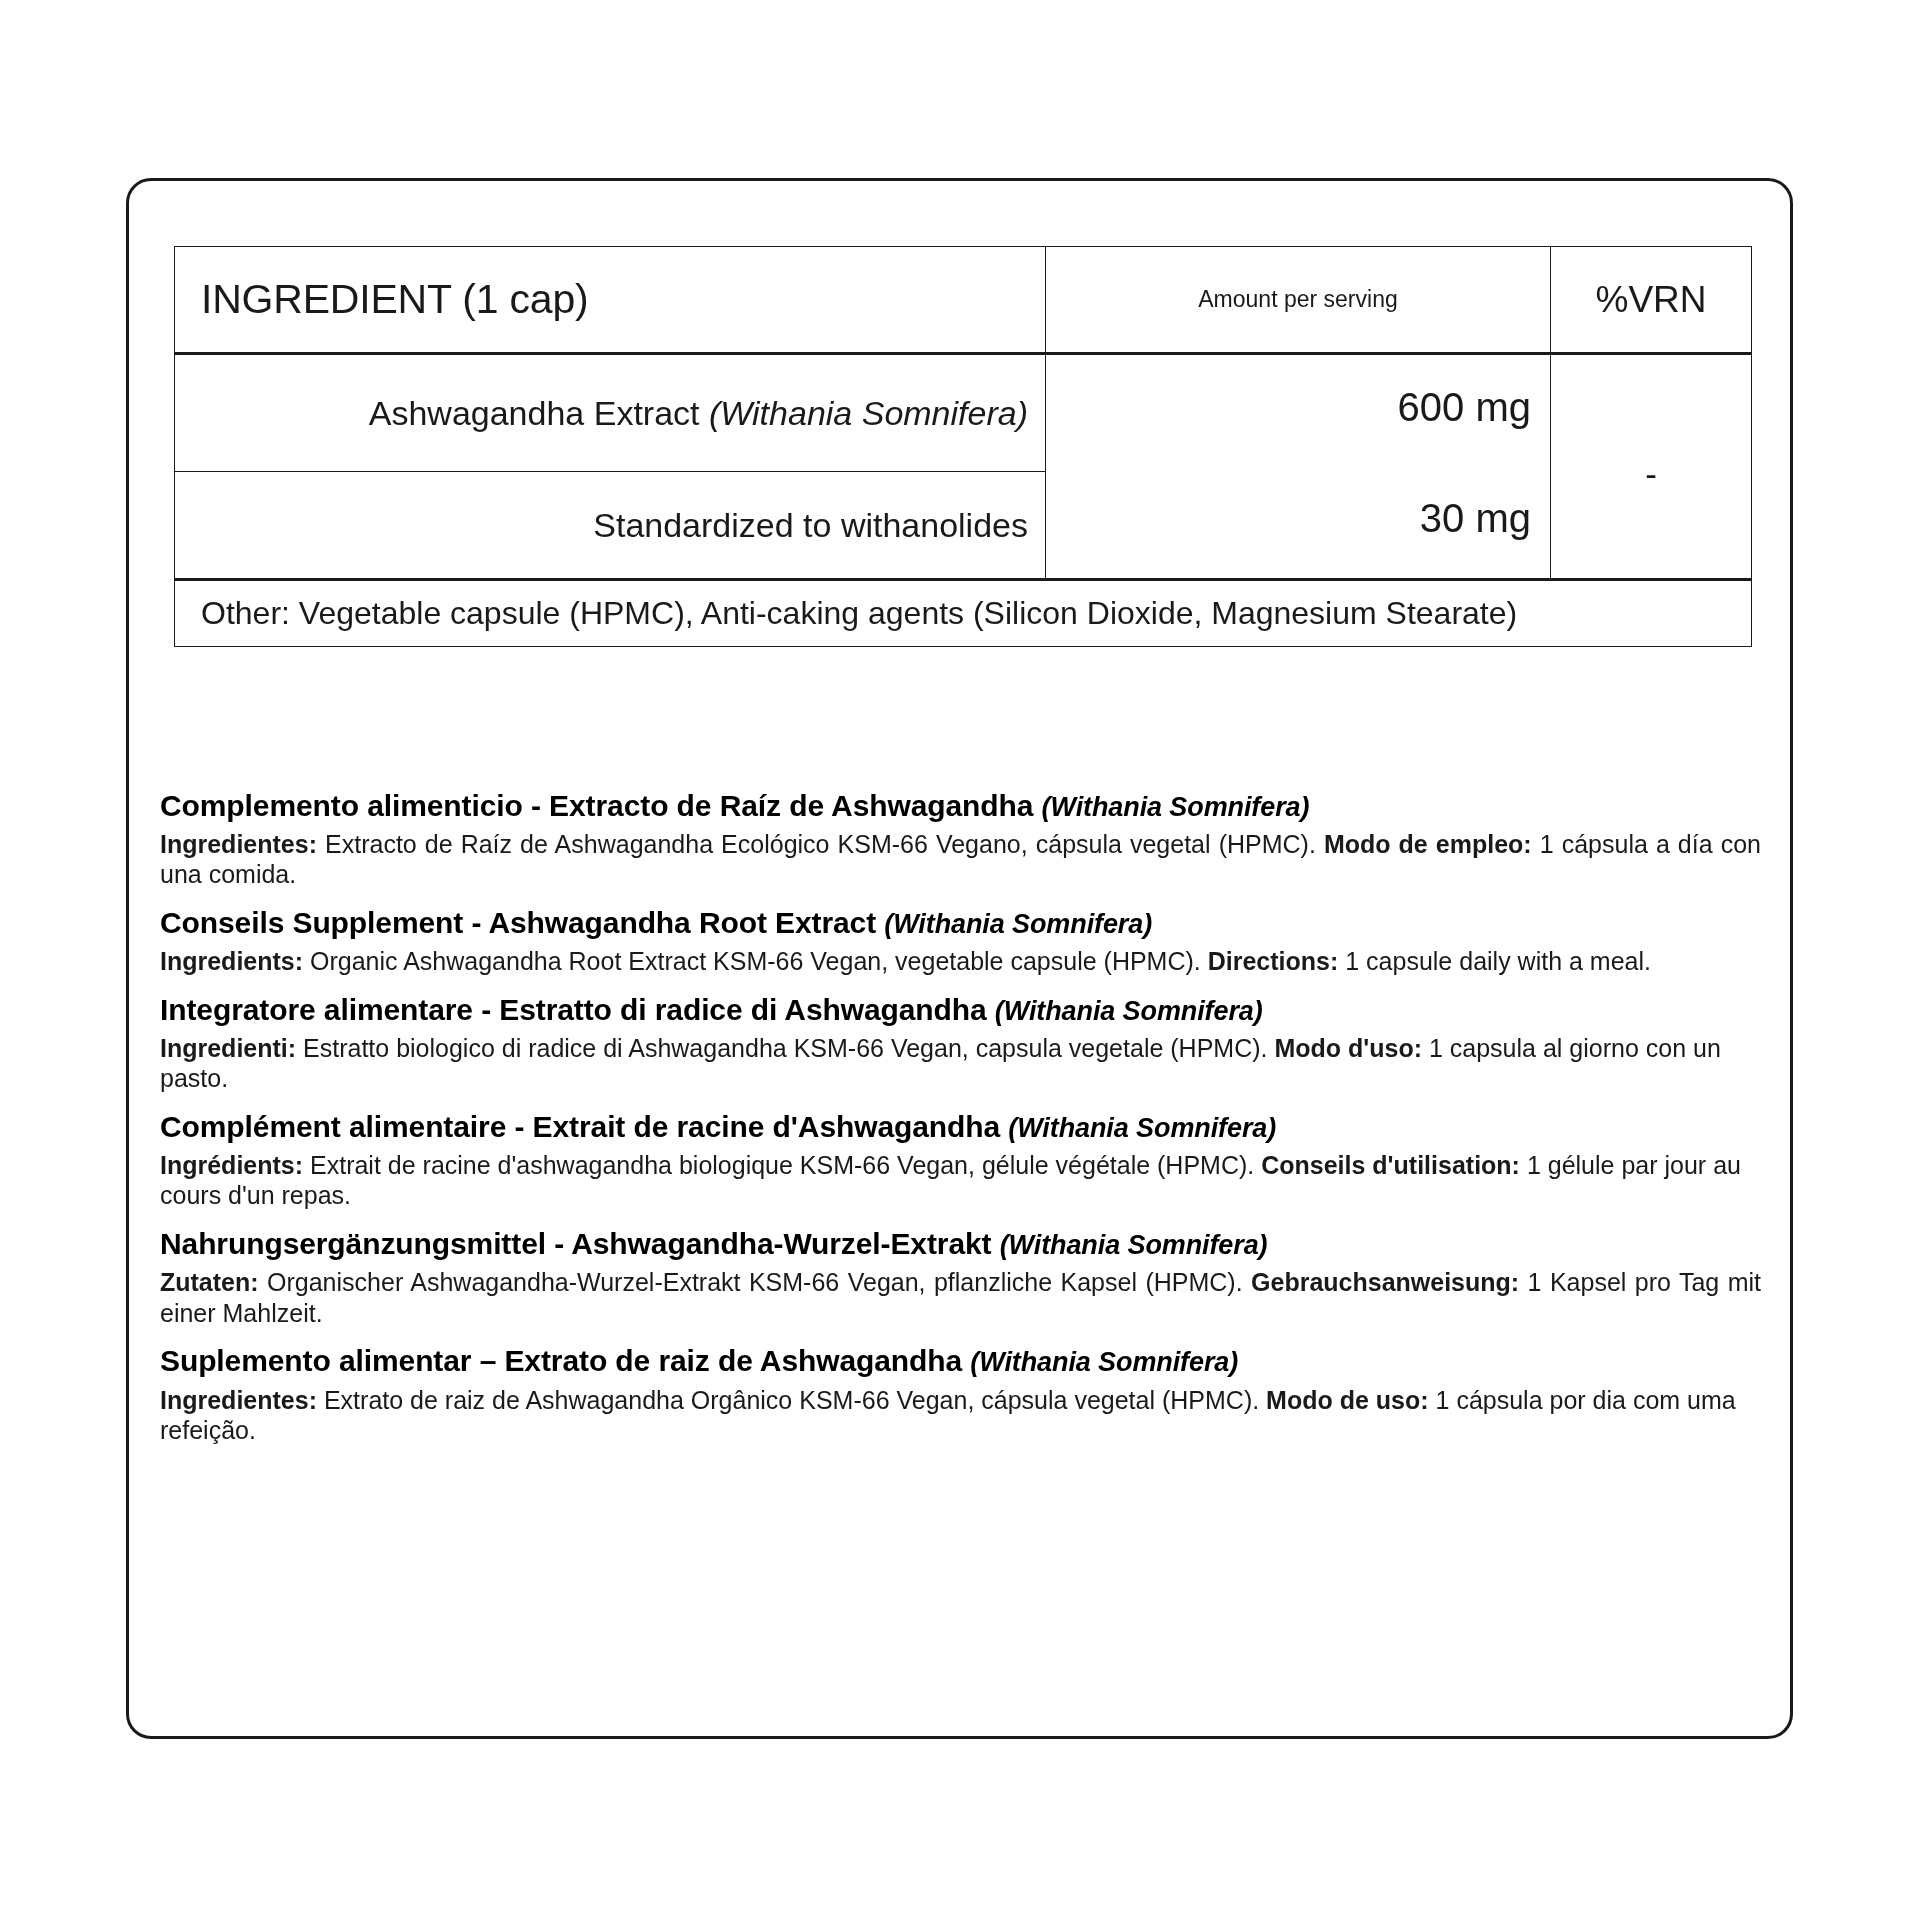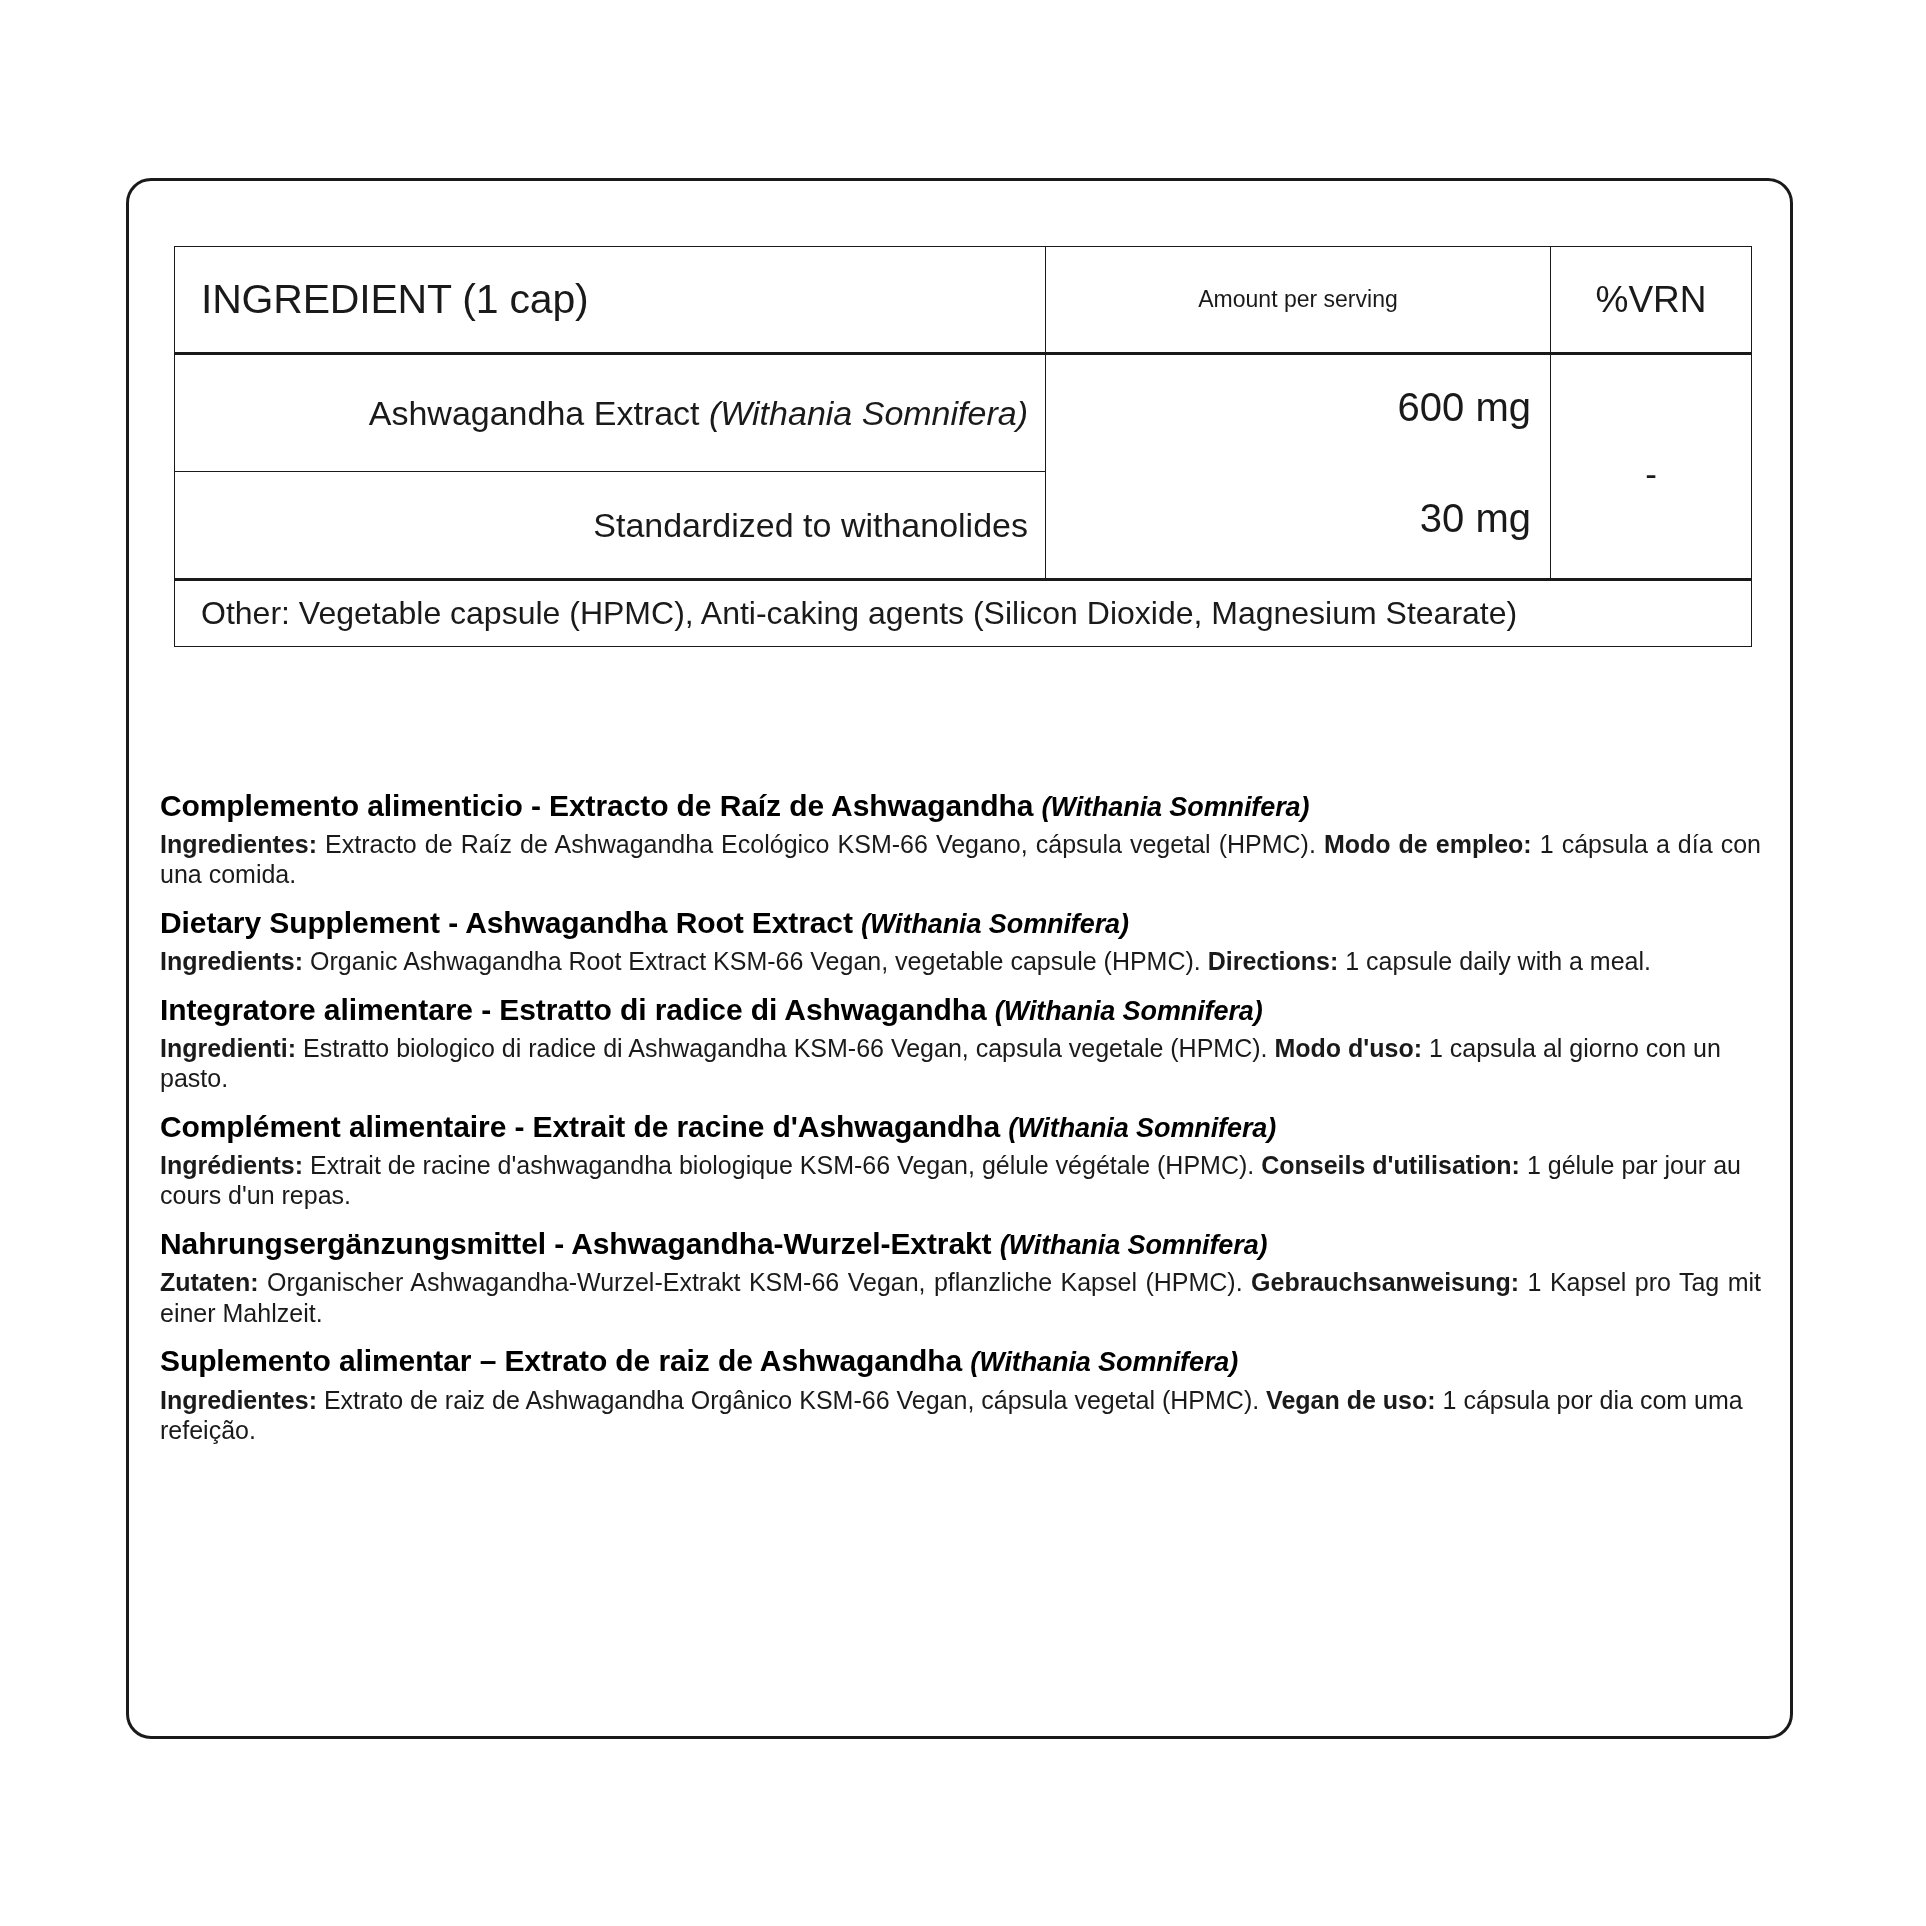--- a/index.html
+++ b/index.html
@@ -196,39 +196,39 @@
   </table>
 
   <div id="lang-block">
 
     <div class="lang-section">
       <p class="lang-heading"><span>Complemento alimenticio - Extracto de Raíz de Ashwagandha </span><span class="latin">(Withania Somnifera)</span></p>
       <p class="lang-body"><b>Ingredientes:</b><span> Extracto de Raíz de Ashwagandha Ecológico KSM-66 Vegano, cápsula vegetal (HPMC). </span><b>Modo de empleo:</b><span> 1 cápsula a día con una comida.</span></p>
     </div>
 
     <div class="lang-section">
-      <p class="lang-heading"><span>Dietary Supplement - Ashwagandha Root Extract </span><span class="latin">(Withania Somnifera)</span></p>
+      <p class="lang-heading"><span>Conseils Supplement - Ashwagandha Root Extract </span><span class="latin">(Withania Somnifera)</span></p>
       <p class="lang-body"><b>Ingredients:</b><span> Organic Ashwagandha Root Extract KSM-66 Vegan, vegetable capsule (HPMC). </span><b>Directions:</b><span> 1 capsule daily with a meal.</span></p>
     </div>
 
     <div class="lang-section">
       <p class="lang-heading"><span>Integratore alimentare - Estratto di radice di Ashwagandha </span><span class="latin">(Withania Somnifera)</span></p>
       <p class="lang-body nojustify"><b>Ingredienti:</b><span> Estratto biologico di radice di Ashwagandha KSM-66 Vegan, capsula vegetale (HPMC). </span><b>Modo d'uso:</b><span> 1 capsula al giorno con un pasto.</span></p>
     </div>
 
     <div class="lang-section">
       <p class="lang-heading"><span>Complément alimentaire - Extrait de racine d'Ashwagandha </span><span class="latin">(Withania Somnifera)</span></p>
       <p class="lang-body nojustify"><b>Ingrédients:</b><span> Extrait de racine d'ashwagandha biologique KSM-66 Vegan, gélule végétale (HPMC). </span><b>Conseils d'utilisation:</b><span> 1 gélule par jour au cours d'un repas.</span></p>
     </div>
 
     <div class="lang-section">
       <p class="lang-heading"><span>Nahrungsergänzungsmittel - Ashwagandha-Wurzel-Extrakt </span><span class="latin">(Withania Somnifera)</span></p>
       <p class="lang-body"><b>Zutaten:</b><span> Organischer Ashwagandha-Wurzel-Extrakt KSM-66 Vegan, pflanzliche Kapsel (HPMC). </span><b>Gebrauchsanweisung:</b><span> 1 Kapsel pro Tag mit einer Mahlzeit.</span></p>
     </div>
 
     <div class="lang-section">
       <p class="lang-heading"><span>Suplemento alimentar – Extrato de raiz de Ashwagandha </span><span class="latin">(Withania Somnifera)</span></p>
-      <p class="lang-body nojustify"><b>Ingredientes:</b><span> Extrato de raiz de Ashwagandha Orgânico KSM-66 Vegan, cápsula vegetal (HPMC). </span><b>Vegan de uso:</b><span> 1 cápsula por dia com uma refeição.</span></p>
+      <p class="lang-body nojustify"><b>Ingredientes:</b><span> Extrato de raiz de Ashwagandha Orgânico KSM-66 Vegan, cápsula vegetal (HPMC). </span><b>Modo de uso:</b><span> 1 cápsula por dia com uma refeição.</span></p>
     </div>
 
   </div>
 </div>
 
 
 </body></html>

